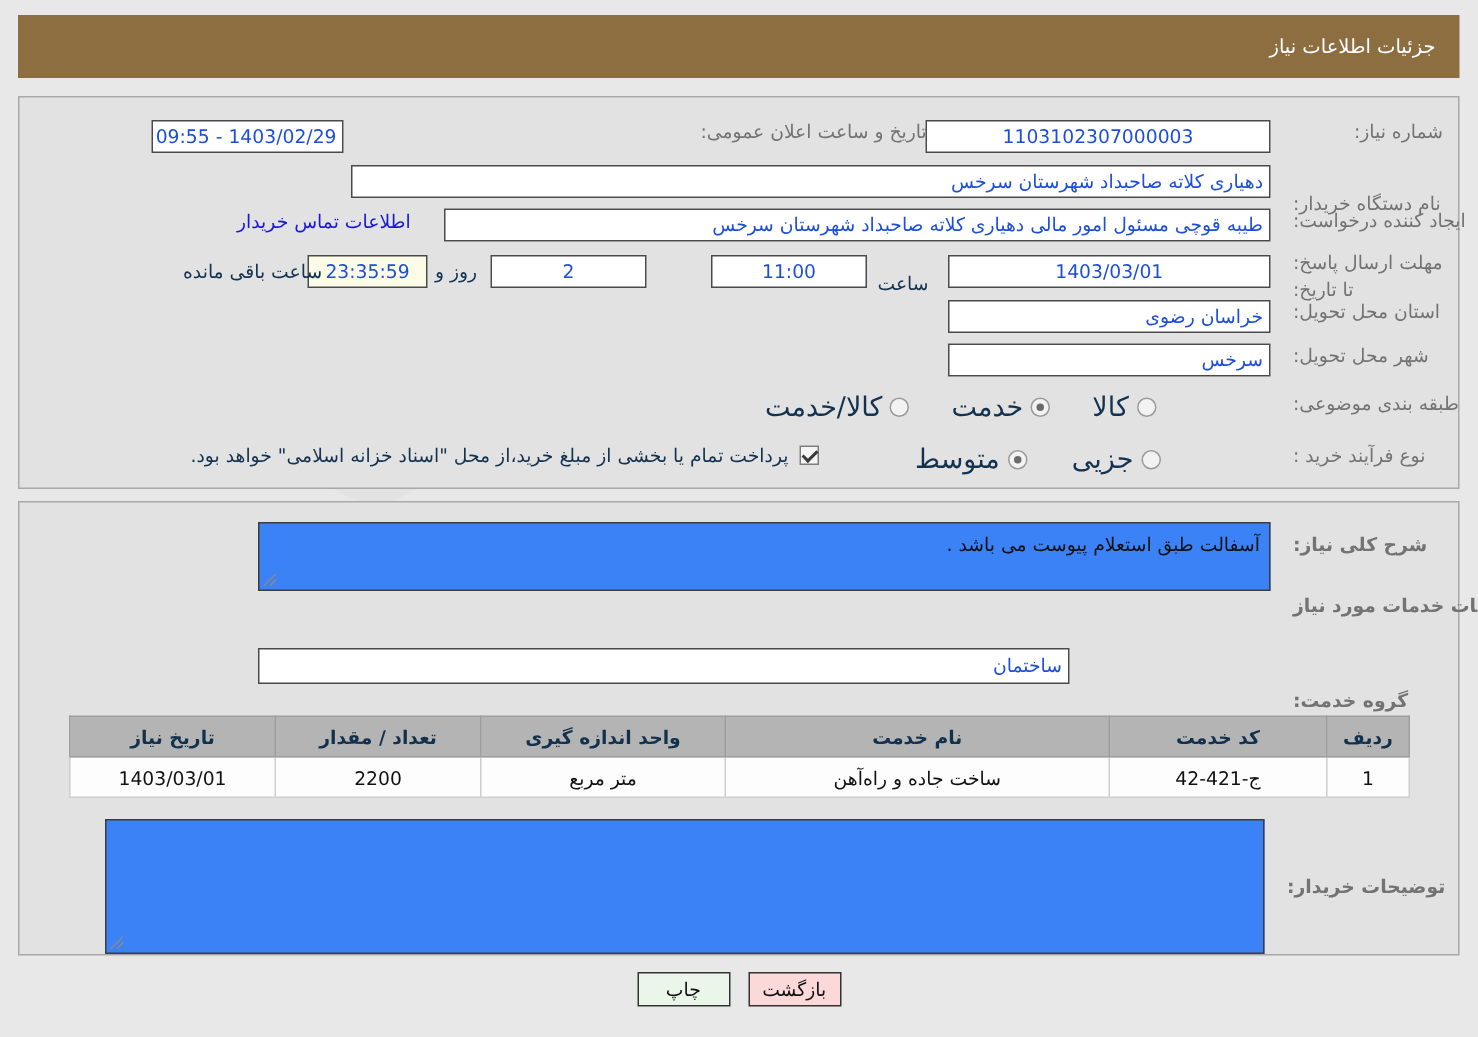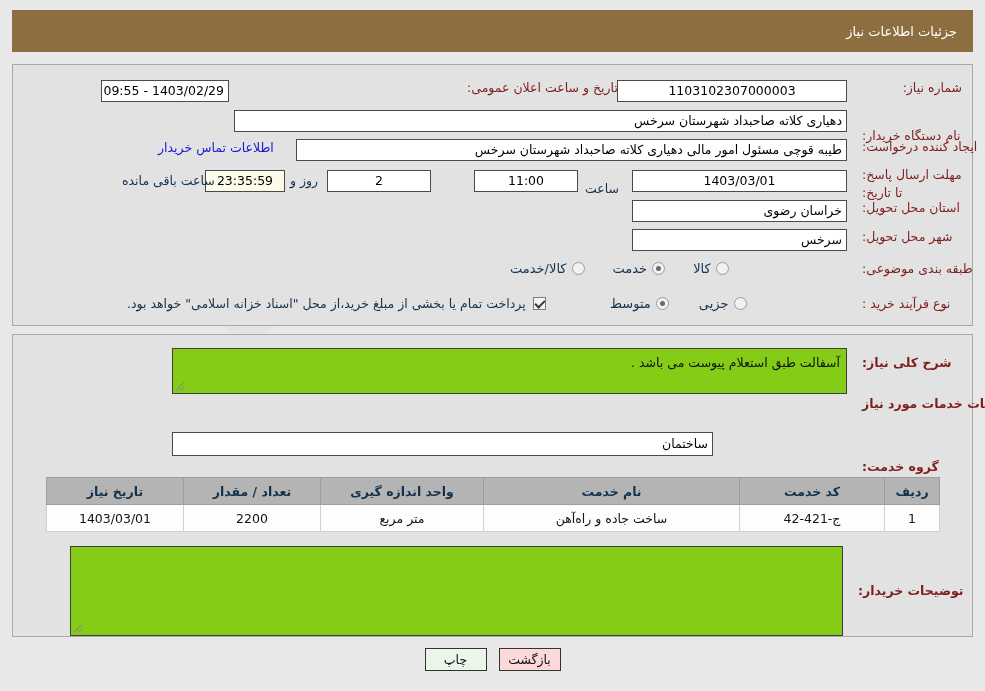--- a/index.html
+++ b/index.html
@@ -61,36 +61,36 @@
   #panel-main   { left: 12px; top: 64px;  width: 961px; height: 262px; }
   #panel-desc   { left: 12px; top: 334px; width: 961px; height: 303px; }
 
   
   .row {
     position: absolute;
     display: flex;
     align-items: center;
   }
   .lbl {
-    color: #7f1d1d;
+    color: #737373;
     font-size: 12.5px;
     text-align: left;
     white-space: nowrap;
   }
   .lbl-bold { font-weight: bold; }
 
   .fld {
     background: #ffffff;
     border: 1px solid #4a4a4a;
     box-sizing: border-box;
     height: 22px;
     line-height: 20px;
     padding: 0 4px;
     font-size: 12.5px;
-    color: #000000;
+    color: #1d4ed8;
     overflow: hidden;
     white-space: nowrap;
   }
   .fld.center { text-align: center; }
   .fld.right  { text-align: right; }
   .fld.cream  { background: #fbfbe8; }
 
   .linklike {
     color: #1717d8;
     font-size: 12.5px;
@@ -118,21 +118,21 @@
   }
   .radio.on::after {
     content: "";
     position: absolute;
     left: 3px; top: 3px;
     width: 5px; height: 5px;
     border-radius: 50%;
     background: #6a6a6a;
   }
   .radio-group { display: flex; align-items: center; gap: 5px; }
-  .radio-group .rtext { font-size: 13px; color: #13324f; }
+  .radio-group .rtext { font-size: 18px; color: #13324f; }
 
   
   .chk {
     width: 13px; height: 13px;
     border: 1px solid #7d7d7d;
     background: #f4f4f4;
     box-sizing: border-box;
     display: inline-block;
     position: relative;
     vertical-align: middle;
@@ -142,21 +142,21 @@
     position: absolute;
     left: 3px; top: 0px;
     width: 4px; height: 8px;
     border: solid #3a3a3a;
     border-width: 0 2px 2px 0;
     transform: rotate(45deg);
   }
 
   
   .ta {
-    background: #84cc16;
+    background: #3b82f6;
     border: 1px solid #3d3d3d;
     box-sizing: border-box;
     padding: 4px 6px;
     font-size: 12.5px;
     line-height: 1.65;
     color: #111;
     position: relative;
     text-align: right;
     overflow: hidden;
   }

